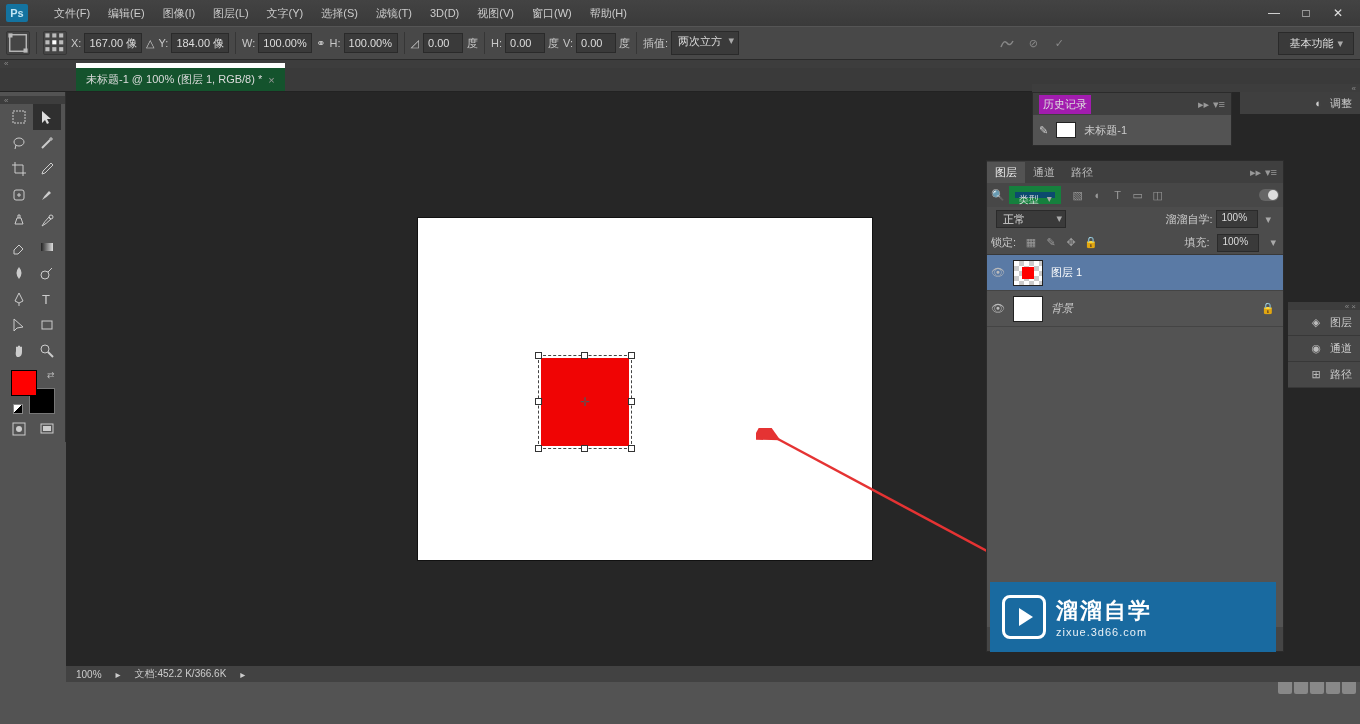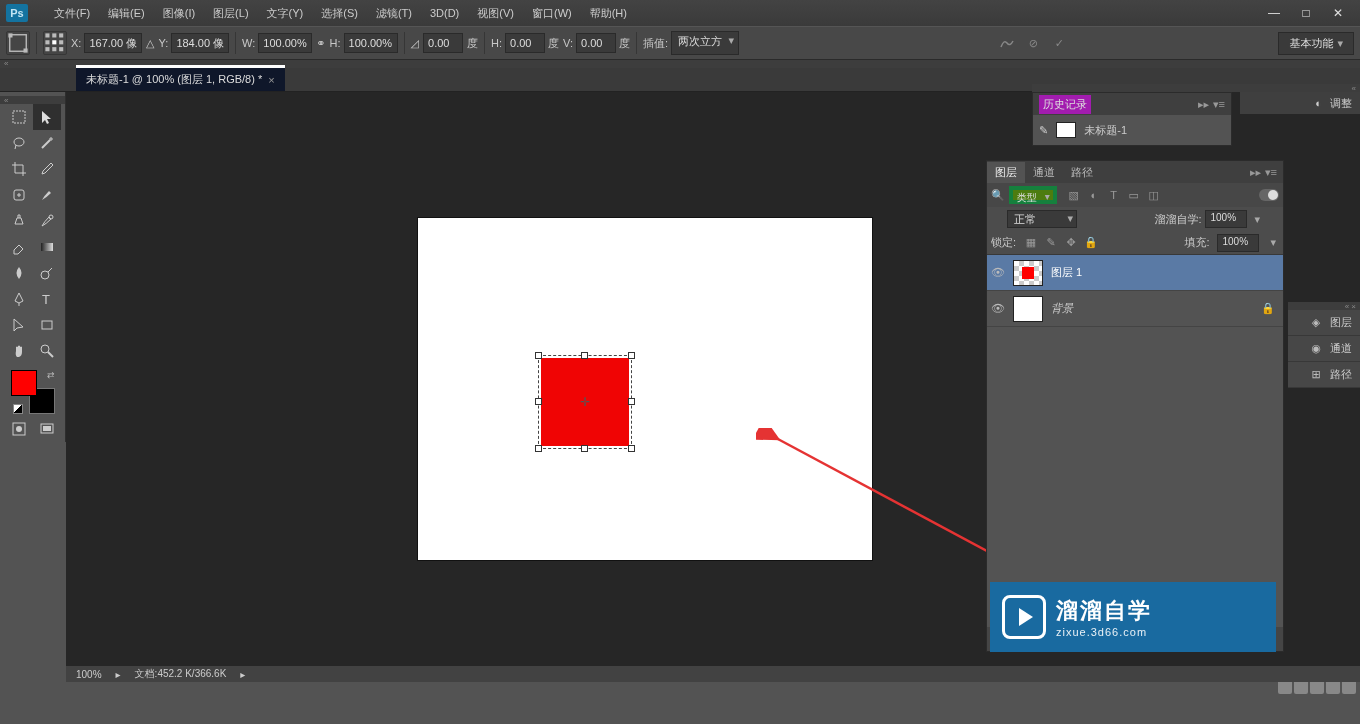--- a/index.html
+++ b/index.html
@@ -21,21 +21,21 @@
 .opt-select { background: #3a3a3a; border: 1px solid #2a2a2a; height: 24px; padding: 2px 16px 2px 6px; color: #ddd; font-size: 11px; position: relative; }
 .opt-select::after { content: "▾"; position: absolute; right: 4px; top: 2px; color: #aaa; }
 .opt-sep { width: 1px; height: 22px; background: #363636; margin: 0 2px; }
 .opt-spacer { flex: 1; }
 .opt-check { width: 22px; height: 22px; display: flex; align-items: center; justify-content: center; color: #888; }
 .opt-btn-right { background: #3a3a3a; border: 1px solid #2a2a2a; padding: 3px 10px; font-size: 11px; color: #ddd; display:flex; align-items:center; gap:4px;}
 
 .collapse-bar { height: 8px; background: #3d3d3d; text-align: left; padding-left: 4px; color: #888; font-size: 8px; line-height: 8px; }
 
 .tabbar { height: 24px; background: #3a3a3a; display: flex; align-items: flex-end; padding-left: 76px; border-bottom: 1px solid #222; }
-.doc-tab { background: #0f172a; padding: 4px 10px; font-size: 11px; color: #ddd; border-top: 3px solid #ffffff; display: flex; align-items: center; gap: 6px; margin-top: 8px; }
+.doc-tab { background: #14532d; padding: 4px 10px; font-size: 11px; color: #ddd; border-top: 5px solid #ffffff; display: flex; align-items: center; gap: 6px; margin-top: 8px; }
 .doc-tab .close { color: #999; cursor: pointer; }
 
 .main-area { position: relative; height: 604px; }
 
 .toolbox { position: absolute; left: 0; top: 0; width: 66px; background: #535353; border-right: 1px solid #2e2e2e; padding-top: 4px; }
 .tool-grid { display: grid; grid-template-columns: 28px 28px; gap: 0px; justify-content: center; }
 .tool { width: 28px; height: 26px; display: flex; align-items: center; justify-content: center; color: #ccc; cursor: pointer; position: relative; }
 .tool.sel { background: #2f2f2f; }
 .tool svg { width: 16px; height: 16px; }
 .tool-colors { position: relative; width: 44px; height: 44px; margin: 6px auto 2px; }
@@ -72,27 +72,27 @@
 .hist-thumb { width: 20px; height: 16px; background: #fff; border: 1px solid #222; }
 .hist-thumb.folder { background: #777; }
 
 .mini-collapse { background:#3d3d3d; height:8px; font-size:8px; color:#888; padding-left:4px;}
 
 .panel-layers { position: absolute; right: 76px; top: 68px; width: 298px; background: #535353; border: 1px solid #2b2b2b; }
 .ly-hdr { height: 22px; background: #3f3f3f; display: flex; align-items: center; font-size: 11px; }
 .ly-tab { padding: 3px 8px; color: #bbb; cursor: pointer; }
 .ly-tab.active { background: #535353; color: #eee; }
 .ly-filter-row { height: 24px; display: flex; align-items: center; padding: 0 4px; gap: 4px; background: #474747; }
-.ly-filter-select { background: #4d7c0f; border: 4px solid #15803d; height: 18px; font-size: 10px; padding: 1px 16px 1px 4px; color: #ddd; position: relative; }
+.ly-filter-select { background: #0c4a6e; border: 6px solid #15803d; height: 18px; font-size: 10px; padding: 1px 16px 1px 4px; color: #ddd; position: relative; }
 .ly-filter-select::after { content: "▾"; position: absolute; right: 3px; color: #aaa; }
 .ly-filter-icons { display: flex; gap: 6px; margin-left: 6px; }
 .ly-filter-icons span { width: 14px; height: 14px; display: flex; align-items: center; justify-content: center; color: #999; }
 .ly-toggle { margin-left: auto; width: 20px; height: 12px; background: #666; border-radius: 6px; position: relative; }
 .ly-toggle::after { content: ""; position: absolute; right: 1px; top: 1px; width: 10px; height: 10px; border-radius: 50%; background: #ddd; }
-.ly-prop-row { height: 24px; display: flex; align-items: center; padding: 0 20px; gap: 4px; font-size: 11px; background: #4c4c4c; }
+.ly-prop-row { height: 24px; display: flex; align-items: center; padding: 0 9px; gap: 4px; font-size: 11px; background: #4c4c4c; }
 .ly-select { background: #3a3a3a; border: 1px solid #2a2a2a; height: 18px; padding: 1px 16px 1px 6px; color: #ddd; position: relative; min-width: 70px; }
 .ly-select::after { content: "▾"; position: absolute; right: 3px; color: #aaa; }
 .ly-input-sm { background: #3a3a3a; border: 1px solid #2a2a2a; height: 18px; width: 42px; padding: 1px 4px; color: #ddd; font-size: 10px; }
 .ly-lock-row { height: 24px; display: flex; align-items: center; padding: 0 4px; gap: 8px; font-size: 11px; background: #4c4c4c; border-bottom:1px solid #383838;}
 .ly-lock-icons { display: flex; gap: 6px; }
 .ly-lock-icons span { width: 14px; color: #999; text-align: center; }
 .ly-list { }
 .ly-item { height: 36px; display: flex; align-items: center; padding: 0 4px; gap: 8px; border-bottom: 1px solid #444; }
 .ly-item.sel { background: #5a7aa5; color: #fff; }
 .ly-eye { width: 14px; color: #bbb; }

